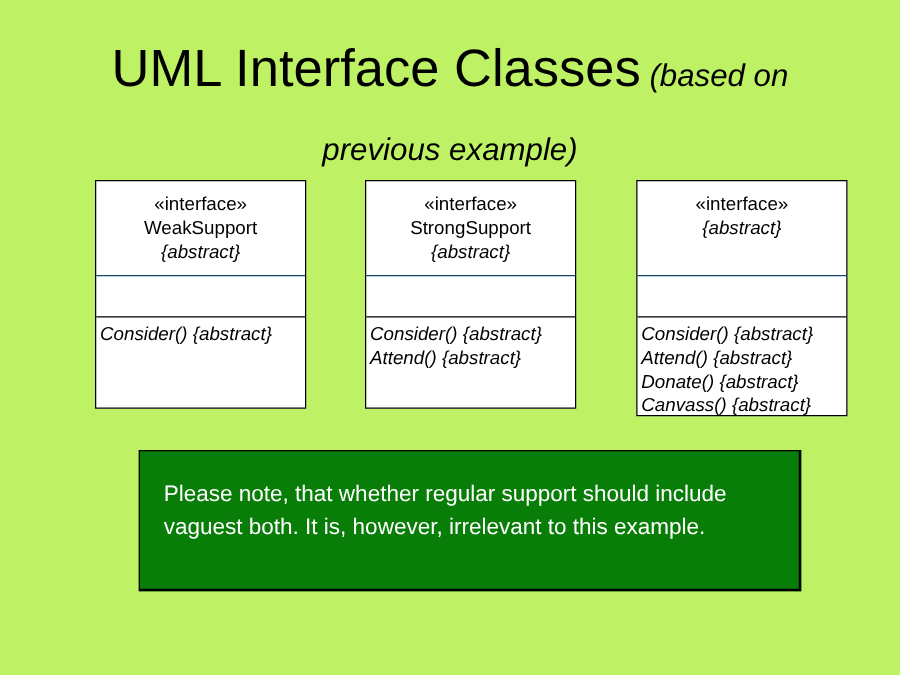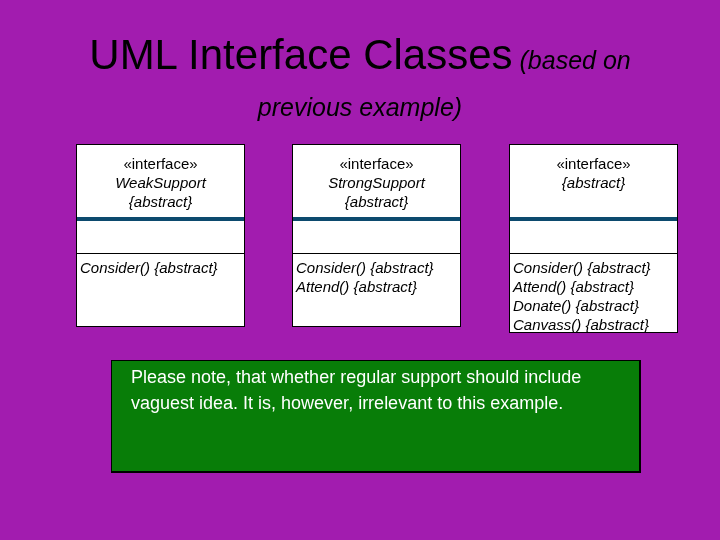--- a/index.html
+++ b/index.html
@@ -5,21 +5,21 @@
   html, body {
     margin: 0;
     padding: 0;
     background: #ffffff;
     font-family: "Liberation Sans", sans-serif;
   }
   .slide {
     position: relative;
     width: 720px;
     height: 540px;
-    background: #a21caf;
+    background: #bef264;
     overflow: hidden;
   }
 
   
   .title {
     position: absolute;
     top: 32px;
     left: 0;
     width: 720px;
     text-align: center;
@@ -33,49 +33,49 @@
   .title-main {
     font-style: normal;
   }
   .title-suffix {
     font-size: 25px;
     font-style: italic;
   }
   .title-line2 {
     font-size: 25px;
     line-height: 30px;
-    margin-top: 9px;
+    margin-top: 21px;
   }
 
   
   .uml-class {
     position: absolute;
     top: 144px;
     width: 169px;
     height: 183px;
     border: 1px solid #000000;
     background: #ffffff;
     box-sizing: border-box;
     color: #000000;
     font-size: 15px;
   }
   .uml-class.c1 { left: 76px; }
   .uml-class.c2 { left: 292px; }
   .uml-class.c3 { left: 509px; height: 189px; }
 
   .compartment-header {
     height: 76px;
-    border-bottom: 4px solid #0c4a6e;
+    border-bottom: 1px solid #0c4a6e;
     box-sizing: border-box;
     text-align: center;
     padding-top: 9px;
     line-height: 19px;
   }
   .stereotype { font-style: normal; }
-  .class-name { font-style: italic; }
+  .class-name { }
   .constraint  { font-style: italic; }
 
   .compartment-attrs {
     height: 33px;
     border-bottom: 1px solid #000000;
     box-sizing: border-box;
   }
 
   .compartment-ops {
     padding: 4px 3px 0 3px;
@@ -93,21 +93,21 @@
     width: 530px;
     height: 113px;
     box-sizing: border-box;
     background: #087d08;
     border: 1px solid #000000;
     border-right-width: 2px;
     border-bottom-width: 2px;
     color: #ffffff;
     font-size: 18px;
     line-height: 26px;
-    padding: 3px 8px 0 19px;
+    padding: 21px 8px 0 19px;
   }
   .note-line { white-space: nowrap; }
 </style>
 </head>
 <body>
 
 <div class="slide">
 
   <div class="title">
     <div class="title-line1"><span class="title-main">UML Interface Classes</span><span class="title-suffix"> (based on</span></div>
@@ -148,16 +148,16 @@
     <div class="compartment-ops">
       <div class="op-line">Consider() {abstract}</div>
       <div class="op-line">Attend() {abstract}</div>
       <div class="op-line">Donate() {abstract}</div>
       <div class="op-line">Canvass() {abstract}</div>
     </div>
   </div>
 
   <div class="note-box" style="background: rgb(8, 125, 8); color: rgb(255, 255, 255); border-color: rgb(0, 0, 0);">
     <div class="note-line">Please note, that whether regular support should include</div>
-    <div class="note-line">vaguest idea. It is, however, irrelevant to this example.</div>
+    <div class="note-line">vaguest both. It is, however, irrelevant to this example.</div>
   </div>
 
 </div>
 
 </body></html>

